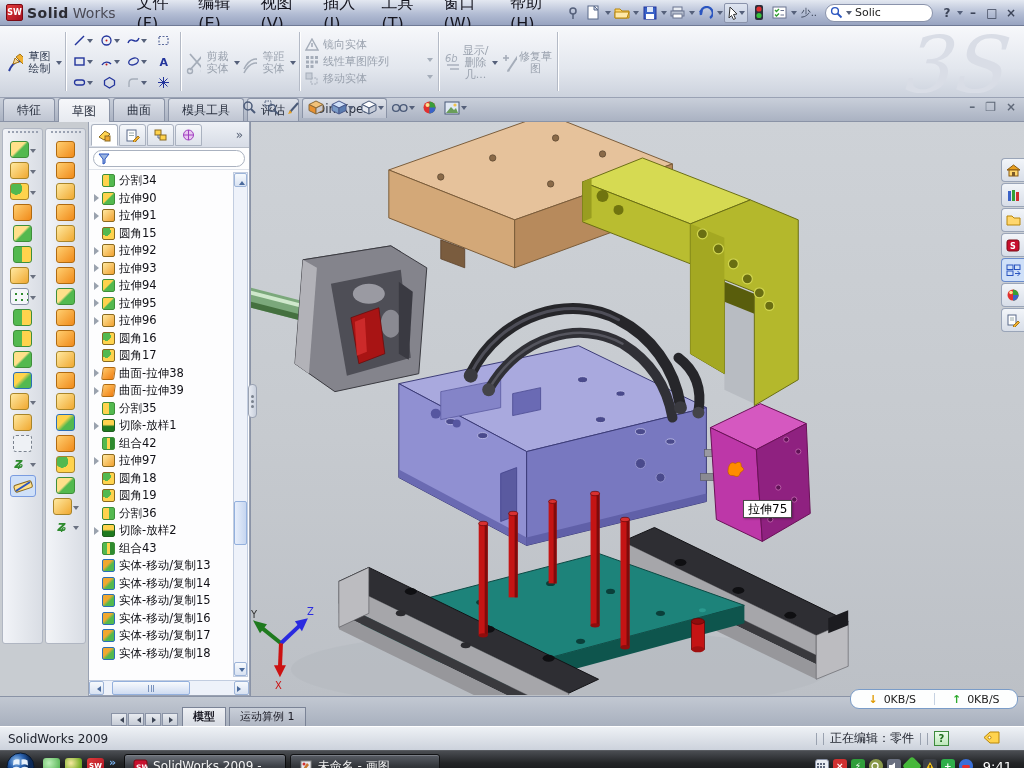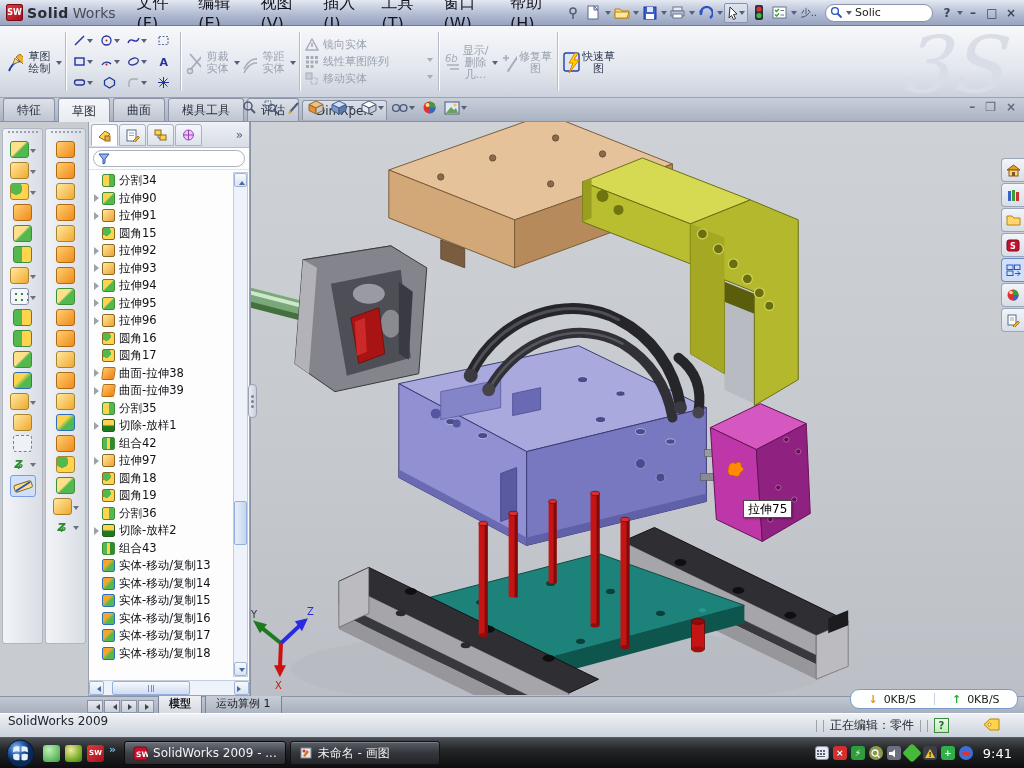--- a/index.html
+++ b/index.html
@@ -32,21 +32,21 @@
   .bigbtn .lbl{width:50px}
   .bigbtn .car{margin-top:2px}
   .vsep{width:1px;background:#b4bac6;margin:4px 3px;box-shadow:1px 0 0 #fff}
   .sggrid{display:grid;grid-template-columns:repeat(4,27px);grid-template-rows:repeat(3,21px);align-content:center}
   .sg{display:flex;align-items:center;justify-content:center;gap:1px}
   .stack3{display:flex;flex-direction:column;justify-content:center;gap:2px;padding:0 2px}
   .srow{display:flex;align-items:center;gap:4px;font-size:11px;color:#9aa2ae;width:128px}
   .srow .car{margin-left:auto;margin-top:0;border-top-color:#a5adb9}
 
   
-  .tabrow{height:24px;background:linear-gradient(#c9cfda,#aab2c2);display:flex;align-items:center;position:relative;border-bottom:1px solid #8a93a6}
+  .tabrow{height:24px;background:linear-gradient(#c9cfda,#aab2c2);display:flex;align-items:flex-start;position:relative;border-bottom:1px solid #8a93a6}
   .rtab{font-size:12px;color:#2c3342;padding:3px 13px 2px;border:1px solid #8a93a6;border-bottom:none;background:linear-gradient(#dde1e9,#bfc5d2);margin-left:3px;border-radius:3px 3px 0 0}
   .rtab.active{background:linear-gradient(#f6f7fa,#e7eaf0);padding-top:4px;font-weight:normal}
   .hud{position:absolute;left:240px;top:1px;display:flex;align-items:center;gap:3px}
   .hudi{display:flex;align-items:center;gap:1px;padding:1px 2px;border-radius:2px}
   .docwin{position:absolute;right:8px;top:2px;display:flex;gap:10px}
   .docwin span{color:#5f6878;font-size:12px;font-weight:bold}
 
   
   .main{display:flex;height:574px;position:relative;background:#c8ccd1}
   .lefttools{width:88px;display:flex;gap:0;background:transparent;padding:6px 0 0 2px;z-index:5}
@@ -114,30 +114,30 @@
   .taskpane{position:absolute;right:0;top:36px;display:flex;flex-direction:column;gap:1px;z-index:15}
   .tpbtn{width:23px;height:24px;border:1px solid #9aa5b8;border-right:none;border-radius:4px 0 0 4px;background:linear-gradient(#f2f5f9,#d8dee8);display:flex;align-items:center;justify-content:center}
   .tpbtn.active{background:#cfe0f8;border-color:#6a8ccc}
   .netmeter{position:absolute;right:6px;top:689px;width:168px;height:20px;background:#fdfefe;border:1px solid #7a9cc8;border-radius:9px;display:flex;align-items:center;z-index:40;font-size:11px}
   .netmeter .half{flex:1;display:flex;align-items:center;justify-content:center;gap:6px;color:#222}
   .netmeter .dvd{width:1px;height:12px;background:#c6d2e2}
   .nm-dn{color:#e09a00;font-weight:bold}
   .nm-up{color:#2daa2d;font-weight:bold}
 
   
-  .modelrow{height:17px;background:linear-gradient(#c2c8d2,#a8b0be);display:flex;align-items:flex-end;padding-left:87px;border-top:1px solid #8a93a6}
+  .modelrow{height:30px;background:linear-gradient(#c2c8d2,#a8b0be);display:flex;align-items:flex-end;padding-left:111px;border-top:1px solid #8a93a6}
   .navb{width:16px;height:13px;background:linear-gradient(#e8ebf0,#c6ccd6);border:1px solid #8a93a6;margin-right:1px;position:relative}
   .navb::before{content:"";position:absolute;top:3px;border:3px solid transparent}
   .nav-l::before{left:5px;border-right:4px solid #3c4454}
   .nav-r::before{left:6px;border-left:4px solid #3c4454}
   .mtab{font-size:11px;color:#1a1a24;padding:1px 10px 2px;border:1px solid #7a8396;border-bottom:none;background:linear-gradient(#c9cfd9,#aeb5c2);margin-left:3px}
   .mtab.active{background:linear-gradient(#eef0f4,#d6dae2);font-weight:bold}
 
   
-  .statusbar{height:24px;background:linear-gradient(#eef1f5,#ccd2dc);border-top:1px solid #fff;display:flex;font-size:12px;color:#20242e;padding:0 8px}
+  .statusbar{height:24px;background:linear-gradient(#eef1f5,#ccd2dc);border-top:1px solid #fff;display:flex;align-items:center;font-size:12px;color:#20242e;padding:0 8px}
   .st-right{margin-left:auto;display:flex;align-items:center;gap:6px}
   .pipe{width:1px;height:12px;background:#9aa2b0}
   .qmark{width:15px;height:15px;background:linear-gradient(#eafce9,#bfe8bc);border:1px solid #3c8a3c;color:#1f6f1f;font-size:10px;font-weight:bold;display:flex;align-items:center;justify-content:center}
   .tagic{margin:0 16px 0 28px}
 
   
   .taskbar{height:31px;background:linear-gradient(#4a4d52,#232527 40%,#0c0d0e);display:flex;align-items:center;padding:0 4px;gap:4px;border-top:1px solid #585b60}
   .orb{width:29px;height:29px;margin-left:2px}
   .ql{display:flex;align-items:center;gap:5px;padding:0 4px}
   .qli{width:17px;height:17px;border-radius:3px}
@@ -401,28 +401,20 @@
     <div class="bigbtn dis">
       <svg width="26" height="24">
           <line x1="8" y1="4" x2="8" y2="10" stroke="#a5adb9" stroke-width="1.6"></line>
           <line x1="5" y1="7" x2="11" y2="7" stroke="#a5adb9" stroke-width="1.6"></line>
           <path d="M20 5 L10 20" stroke="#a5adb9" stroke-width="2"></path>
           <polygon points="9,21 12,20 10,18" fill="#a5adb9"></polygon>
         </svg>
       <span class="lbl">修复草图</span>
     </div>
     <div class="vsep"></div>
-    <div class="bigbtn">
-      <svg width="26" height="24">
-          <rect x="3" y="2" width="15" height="18" rx="2" fill="#dce6f5" stroke="#2a3ea0" stroke-width="1.4"></rect>
-          <polygon points="14,2 8,12 12,12 8,22 18,9 13,9 17,2" fill="#ffd400" stroke="#e08000" stroke-width="1"></polygon>
-          <line x1="19" y1="6" x2="24" y2="16" stroke="#c03030" stroke-width="2"></line>
-        </svg>
-      <span class="lbl">快速草图</span>
-    </div>
   </div>
 
   <div class="tabrow">
     <div class="rtab">特征</div>
     <div class="rtab active">草图</div>
     <div class="rtab">曲面</div>
     <div class="rtab">模具工具</div>
     <div class="rtab">评估</div>
     <div class="rtab">DimXpert</div>
     <div class="hud">

